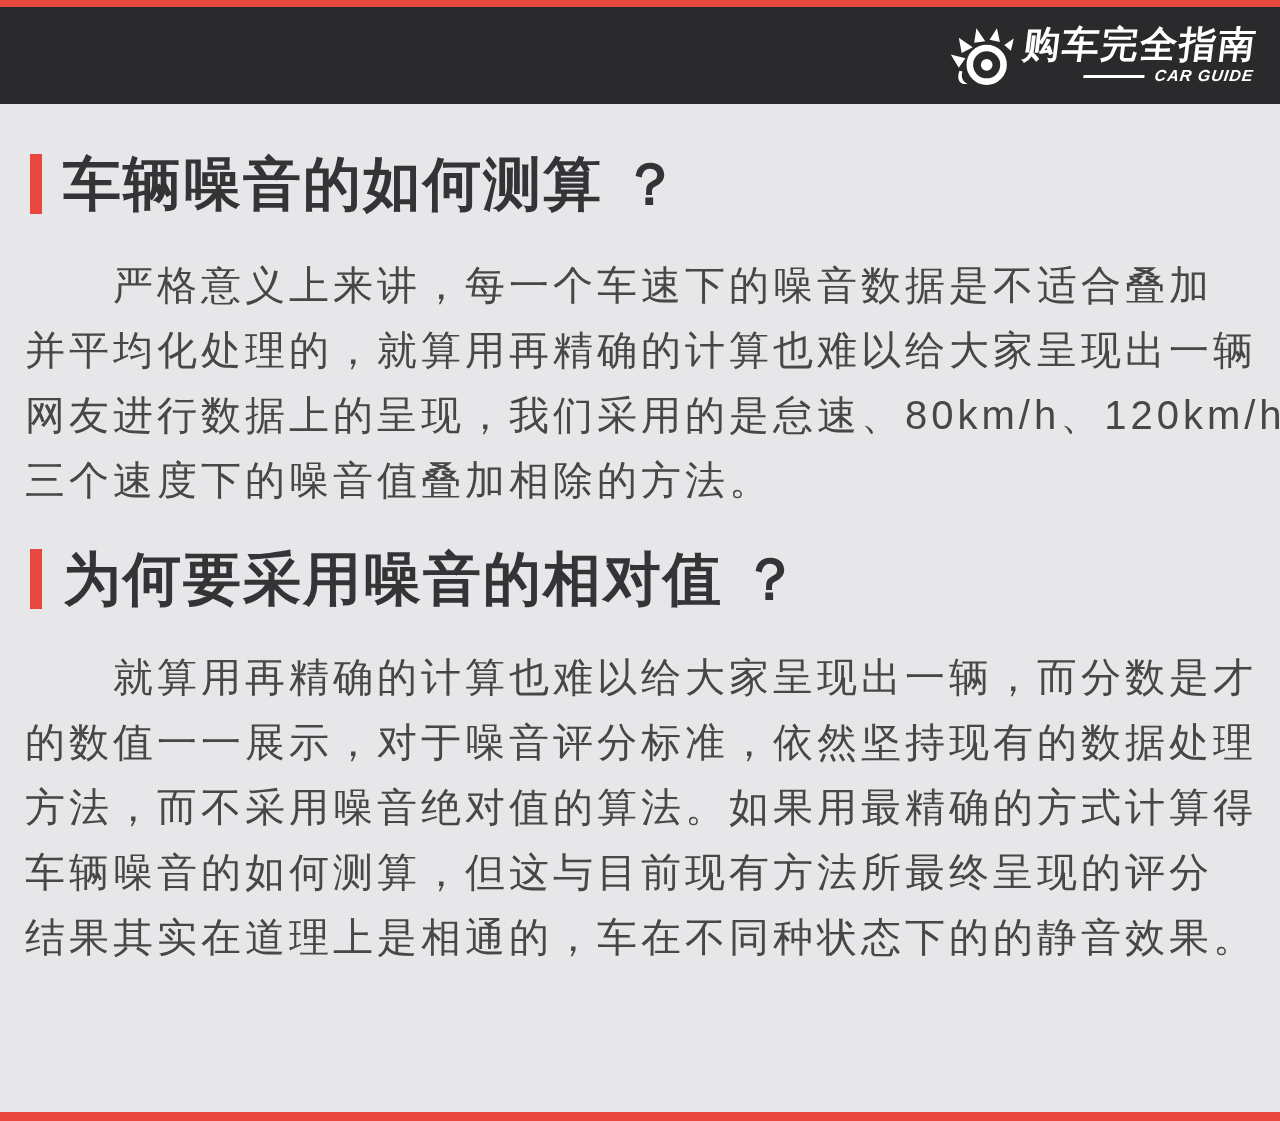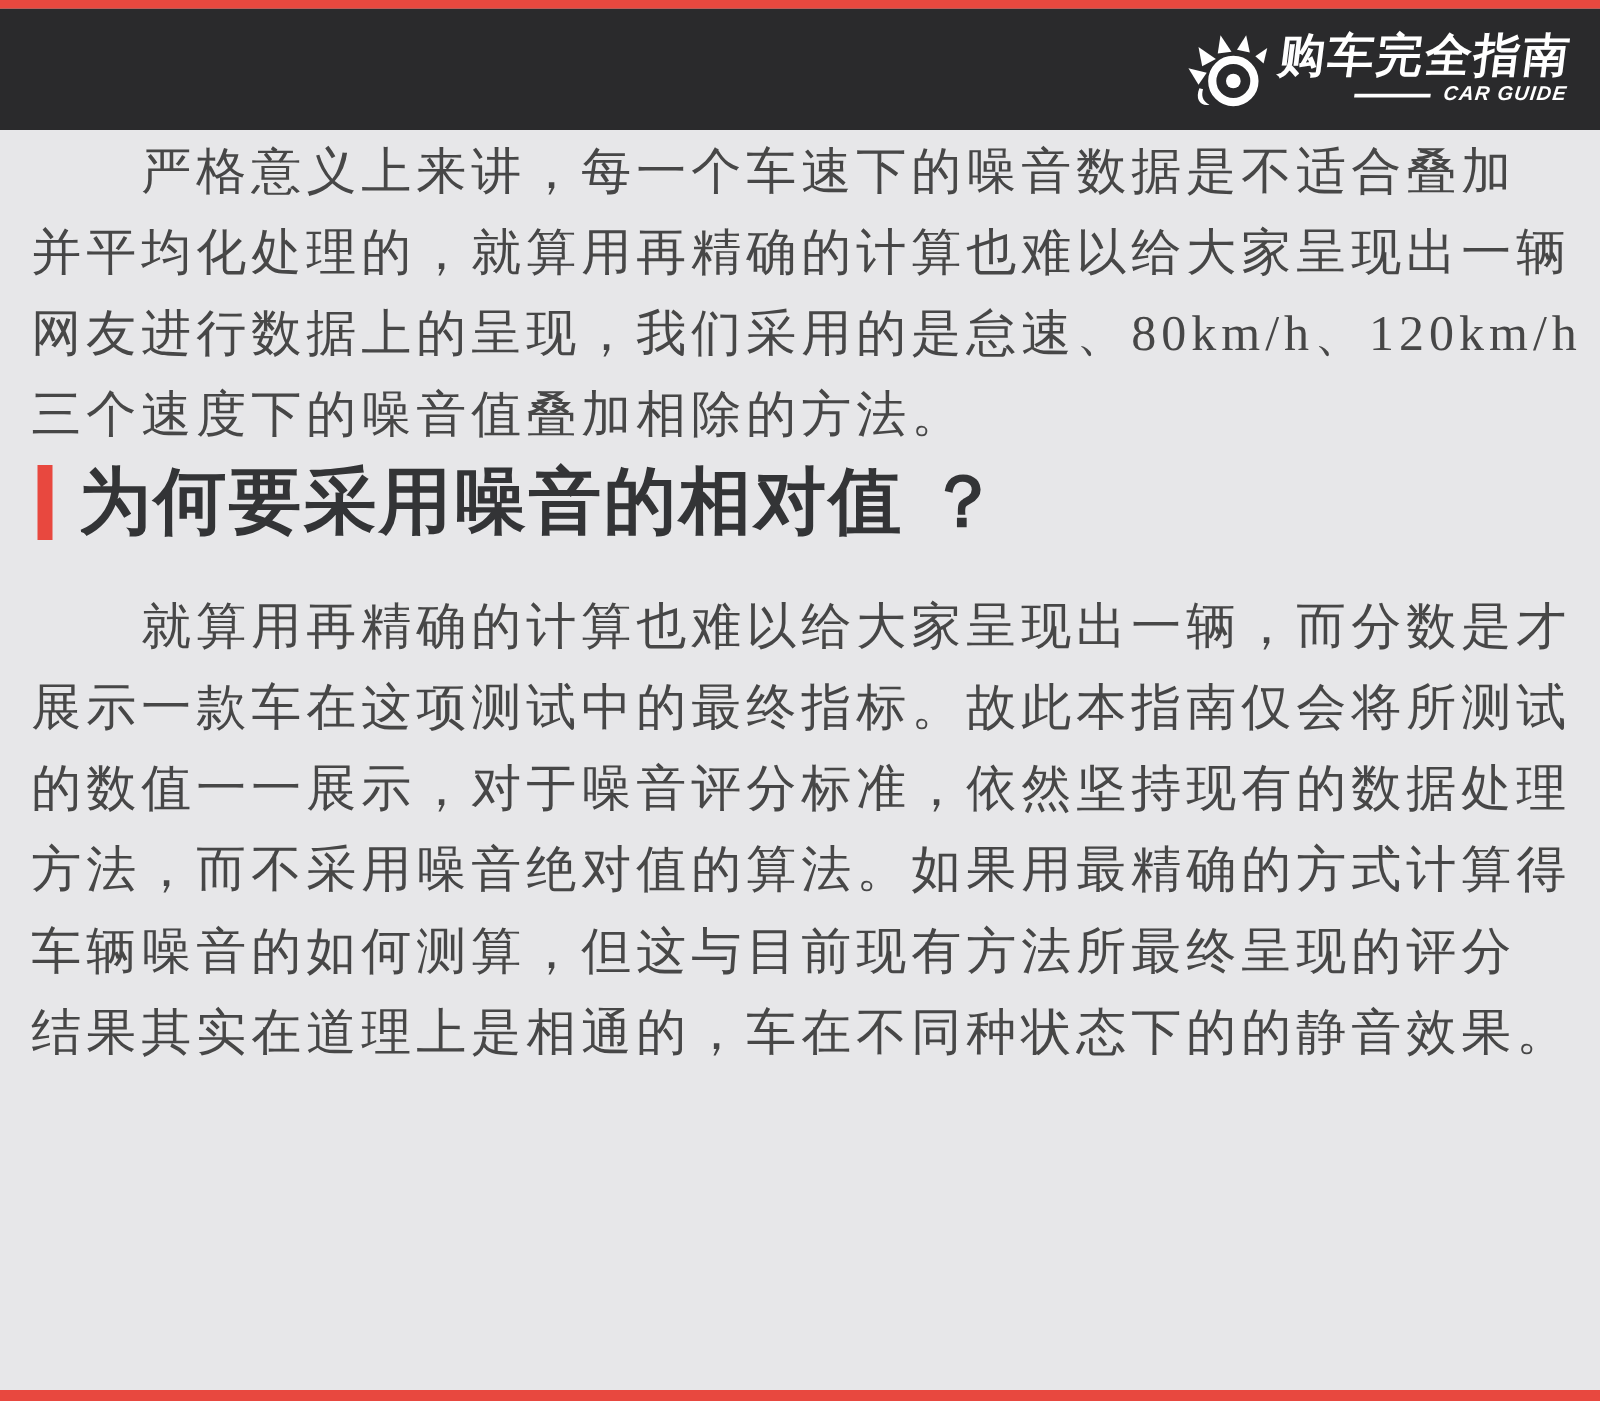--- a/index.html
+++ b/index.html
@@ -82,29 +82,29 @@
   .heading-text {
     font-size: 58px;
     line-height: 72px;
     font-weight: 800;
     color: #333436;
     letter-spacing: 2px;
     margin: 0;
     white-space: nowrap;
   }
   .heading-1 { margin-top: 44px; margin-bottom: 33px; }
-  .heading-2 { margin-top: 2px; margin-bottom: 30px; text-align: right; }
+  .heading-2 { margin-top: 30px; margin-bottom: 30px; text-align: right; }
   .para {
     font-size: 40px;
     line-height: 65px;
     letter-spacing: 4px;
     color: #474747;
     font-weight: 400;
   }
-  .para .line { white-space: nowrap; font-family: Liberation Serif, serif; }
+  .para .line { white-space: nowrap; }
   .para .line.indent { text-indent: 88px; }
   
   .bottom-strip {
     position: absolute;
     left: 0; right: 0; bottom: 0;
     height: 9px;
     background: #e8483f;
   }
 </style>
 </head>
@@ -133,36 +133,39 @@
       <span class="brand-sub-row">
         <span class="brand-underline"></span>
         <span class="brand-subtitle">CAR GUIDE</span>
       </span>
     </div>
   </div>
 </div>
 
 <div class="content">
 
+  <div class="section-heading heading-1">
+    <div class="accent-bar"></div>
+    <h1 class="heading-text">车辆噪音的如何测算 ？</h1>
+  </div>
 
   <div class="para">
     <div class="line indent">严格意义上来讲，每一个车速下的噪音数据是不适合叠加</div>
     <div class="line">并平均化处理的，就算用再精确的计算也难以给大家呈现出一辆</div>
     <div class="line">网友进行数据上的呈现，我们采用的是怠速、80km/h、120km/h</div>
     <div class="line">三个速度下的噪音值叠加相除的方法。</div>
   </div>
 
   <div class="section-heading heading-2">
     <div class="accent-bar"></div>
     <h1 class="heading-text">为何要采用噪音的相对值 ？</h1>
   </div>
 
   <div class="para">
     <div class="line indent">就算用再精确的计算也难以给大家呈现出一辆，而分数是才</div>
-    <div class="line">展示一款车在这项测试中的最终指标。故此本指南仅会将所测试</div>
     <div class="line">的数值一一展示，对于噪音评分标准，依然坚持现有的数据处理</div>
     <div class="line">方法，而不采用噪音绝对值的算法。如果用最精确的方式计算得</div>
     <div class="line">车辆噪音的如何测算，但这与目前现有方法所最终呈现的评分</div>
     <div class="line">结果其实在道理上是相通的，车在不同种状态下的的静音效果。</div>
   </div>
 
 </div>
 
 <div class="bottom-strip"></div>
 

